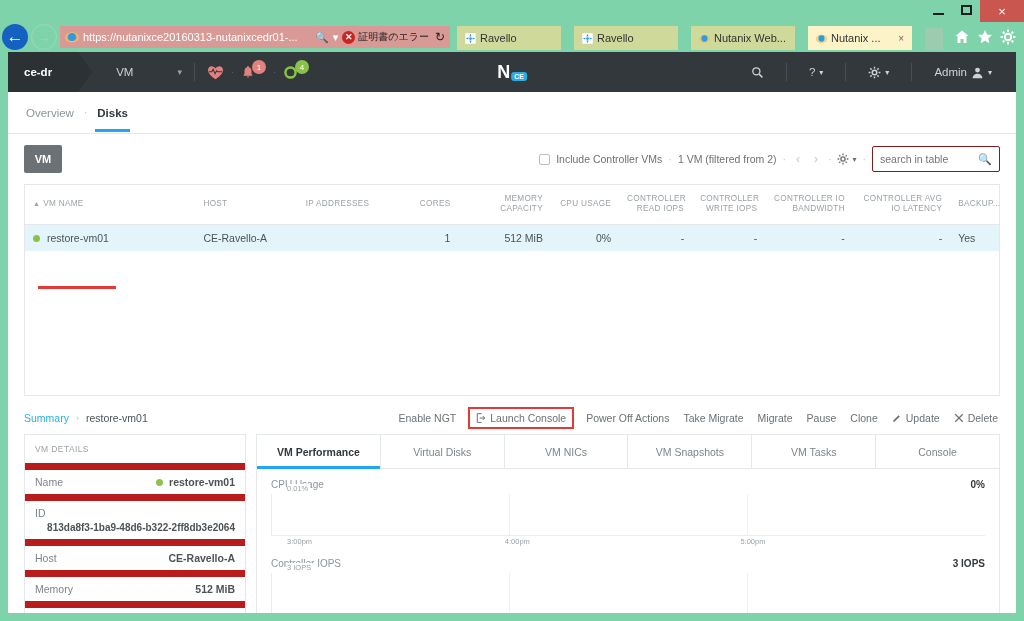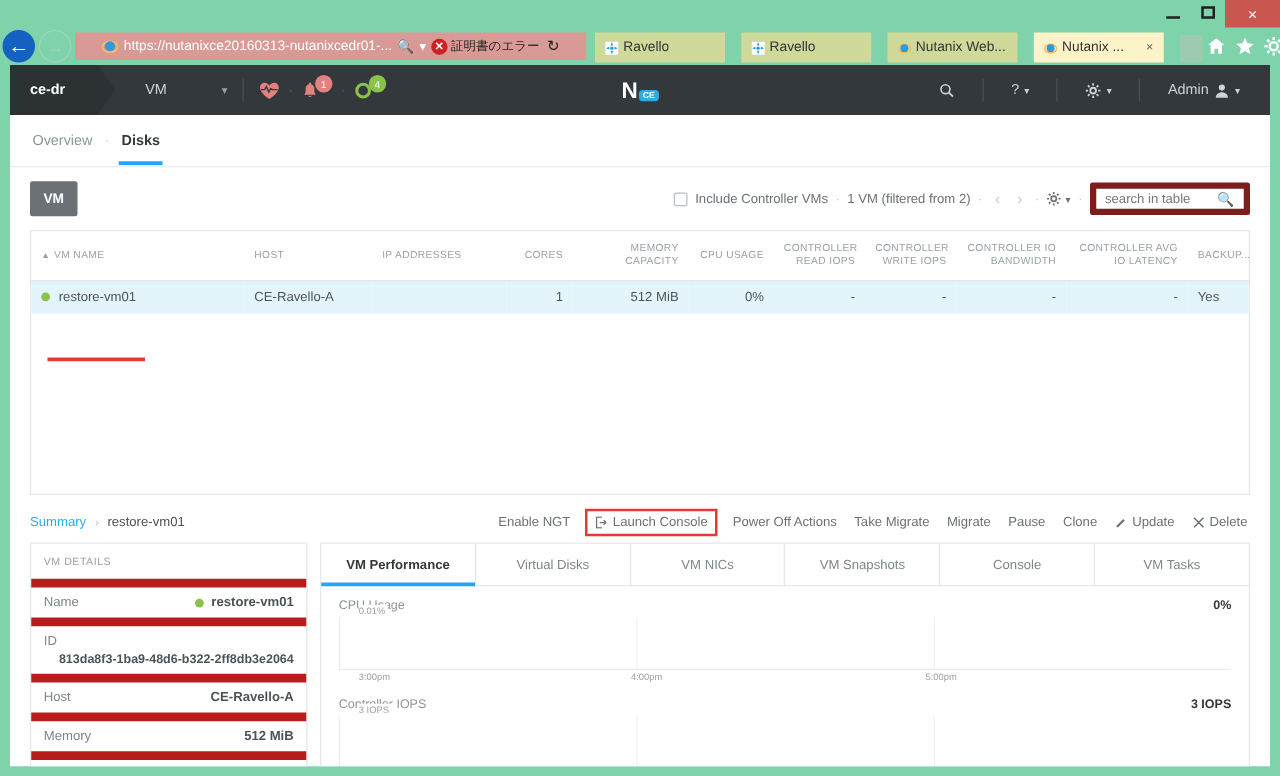--- a/index.html
+++ b/index.html
@@ -19,21 +19,21 @@
   .minglyph { display:block; width: 11px; height: 2px; background: #1f1f1f; margin-top: 7px; }
   .maxglyph { display:block; width: 11px; height: 10px; border: 2px solid #1f1f1f; }
 
   
   .navbar { height: 30px; display: flex; align-items: center; padding: 0 4px 0 2px; gap: 3px; }
   .navbtn { width: 26px; height: 26px; border-radius: 50%; display: flex; align-items: center; justify-content: center; flex: none; }
   .navbtn.back { background: #1461c1; color: #fff; font-size: 17px; }
   .navbtn.fwd { background: transparent; border: 1px solid #9bd7bb; color: #9bd7bb; font-size: 14px; }
 
   .addrbar { flex: 0 0 390px; height: 22px; background: #d99a96; display: flex; align-items: center;
-             padding: 0 21px; gap: 4px; }
+             padding: 0 5px; gap: 4px; }
   .ie-logo { width: 14px; height: 14px; flex: none; }
   .addr-url { flex: 1; font-size: 11px; color: #fff; white-space: nowrap; overflow: hidden; text-overflow: clip; }
   .addr-icon { font-size: 11px; color: #fff; flex: none; }
   .cert-err { display: flex; align-items: center; gap: 3px; flex: none; }
   .cert-x { width: 13px; height: 13px; border-radius: 50%; background: #cc2222; color: #fff;
             font-size: 9px; display: flex; align-items: center; justify-content: center; font-weight: bold; }
   .cert-label { font-size: 10px; color: #222; white-space: nowrap; }
   .refresh { font-size: 12px; color: #222; padding-left: 2px; }
 
   .tabs { display: flex; align-items: flex-end; height: 26px; gap: 13px; margin-left: 4px; }
@@ -82,21 +82,21 @@
               justify-content: center; padding: 0 18px; }
   .greenbtn + .greenbtn { border-left: 1px solid #bfe2d0; }
 
   
   .toolbar { height: 50px; display: flex; align-items: center; padding: 0 16px; background: #fff; }
   .vmbtn { background: #6b7175; color: #fff; font-size: 11px; font-weight: bold; width: 38px; height: 28px;
            display: flex; align-items: center; justify-content: center; border-radius: 2px; }
   .toolbar-right { margin-left: auto; display: flex; align-items: center; gap: 6px; font-size: 10.5px; color: #6b7175; }
   .chkbox { width: 11px; height: 11px; border: 1px solid #b9c0c4; border-radius: 2px; display: inline-block; }
   .pg-arrow { color: #c3c9cc; font-size: 12px; padding: 0 4px; }
-  .search-box { width: 128px; height: 26px; border: 5px solid #7f1d1d; border-radius: 2px;
+  .search-box { width: 128px; height: 26px; border: 1px solid #7f1d1d; border-radius: 2px;
                 display: flex; align-items: center; padding: 0 7px; }
   .search-box input { border: none; outline: none; font-size: 10.5px; color: #8c9599; width: 100%;
                       font-family: "Liberation Sans", sans-serif; background: transparent; }
   .search-box .sicon { color: #a9b0b4; font-size: 11px; }
 
   
   .tablewrap { margin: 0 16px; border: 1px solid #e4e8ea; height: 212px; background: #fff; }
   table.vmtable { width: 100%; border-collapse: collapse; table-layout: fixed; }
   table.vmtable th { font-size: 8.2px; color: #9aa2a7; font-weight: normal; letter-spacing: 0.3px;
                      padding: 9px 8px; vertical-align: middle; text-align: right; border-bottom: 1px solid #e4e8ea;
@@ -456,22 +456,22 @@
           <span class="dval">1</span>
         </div>
       </div>
 
       <div class="perfcard">
         <div class="perftabs">
           <div class="perftab active">VM Performance</div>
           <div class="perftab">Virtual Disks</div>
           <div class="perftab">VM NICs</div>
           <div class="perftab">VM Snapshots</div>
+          <div class="perftab">VM Tasks</div>
           <div class="perftab">Console</div>
-          <div class="perftab">VM Tasks</div>
         </div>
 
         <div class="chart">
           <div class="chart-title">CPU Usage</div>
           <div class="chart-val">0%</div>
           <div class="plot">
             <span class="ylab">0.01%</span>
             <span class="vgrid" style="left:33.3%"></span>
             <span class="vgrid" style="left:66.6%"></span>
           </div>

